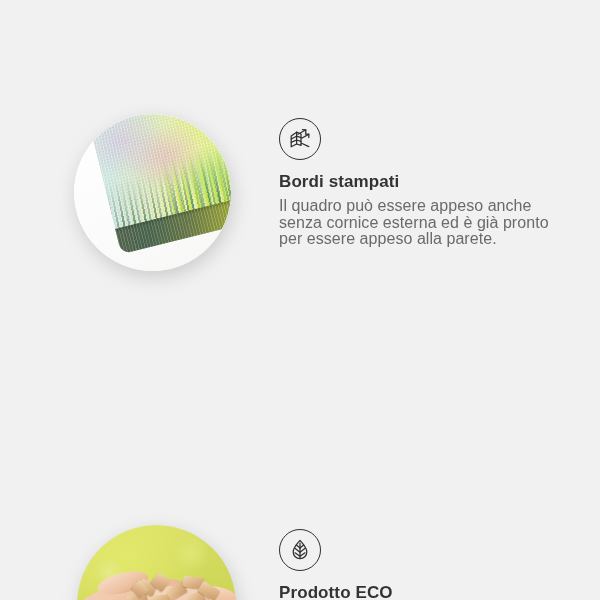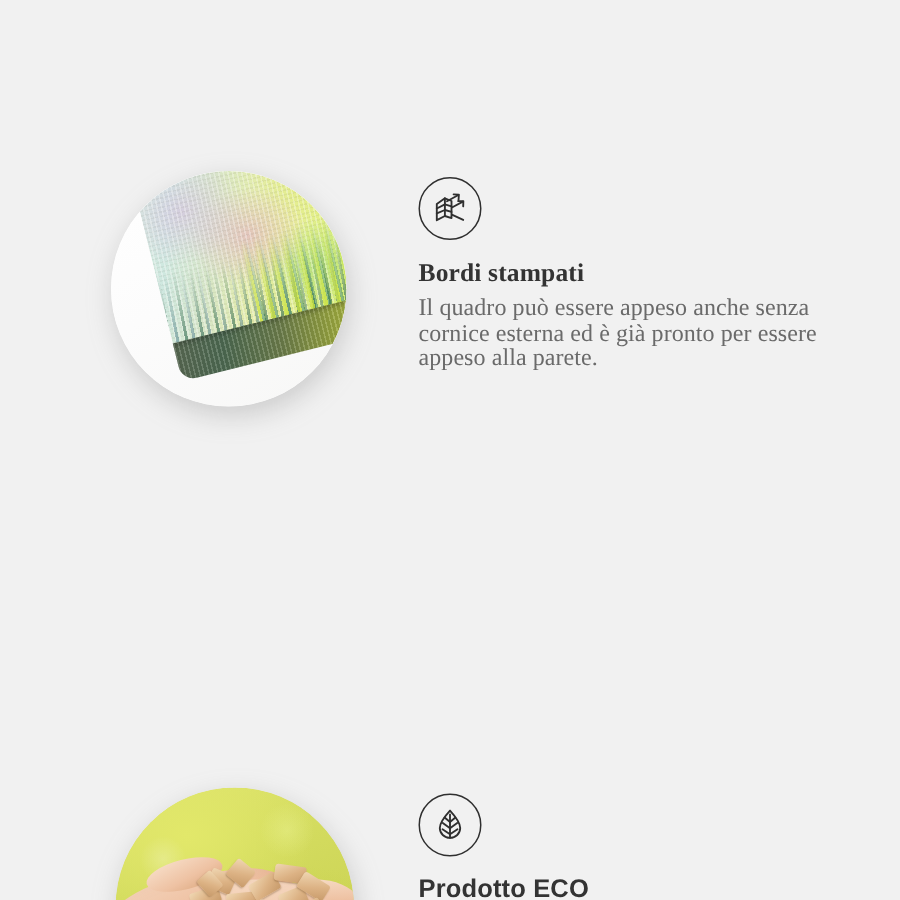--- a/index.html
+++ b/index.html
@@ -20,21 +20,21 @@
     inset: 0;
     width: 600px;
     height: 600px;
   }
 
   
   .feature {
     position: absolute;
     display: block;
   }
-  .feature-1 { left: 0; top: 0; width: 600px; height: 300px; font-family: Liberation Serif, serif; }
+  .feature-1 { left: 0; top: 0; width: 600px; height: 300px; }
   .feature-2 { left: 0; top: 205px; width: 600px; height: 300px; }
 
   
   .photo-circle {
     position: absolute;
     border-radius: 50%;
     overflow: hidden;
     filter: drop-shadow(2px 6px 9px rgba(120,120,120,0.30));
   }
   .photo-1 {

